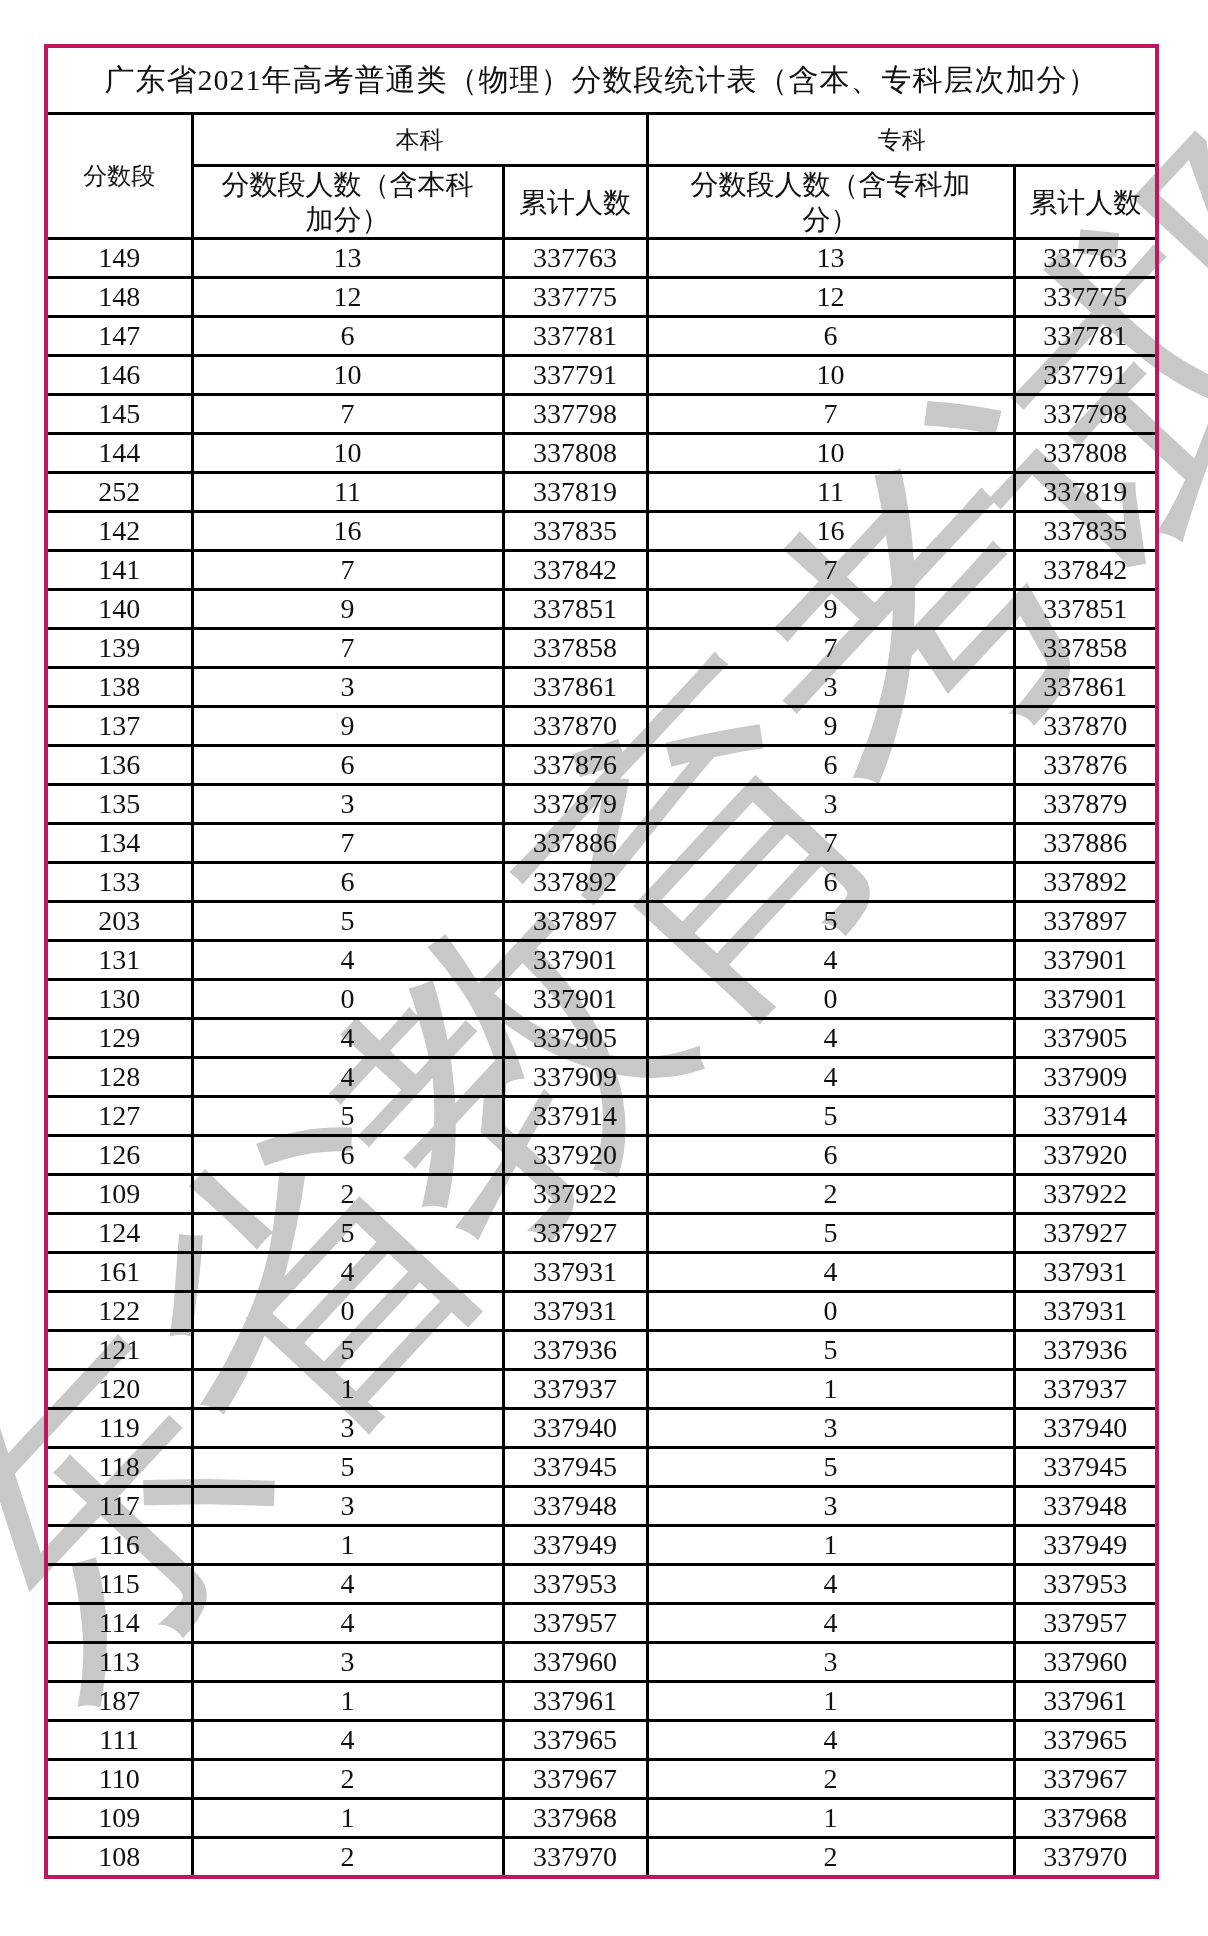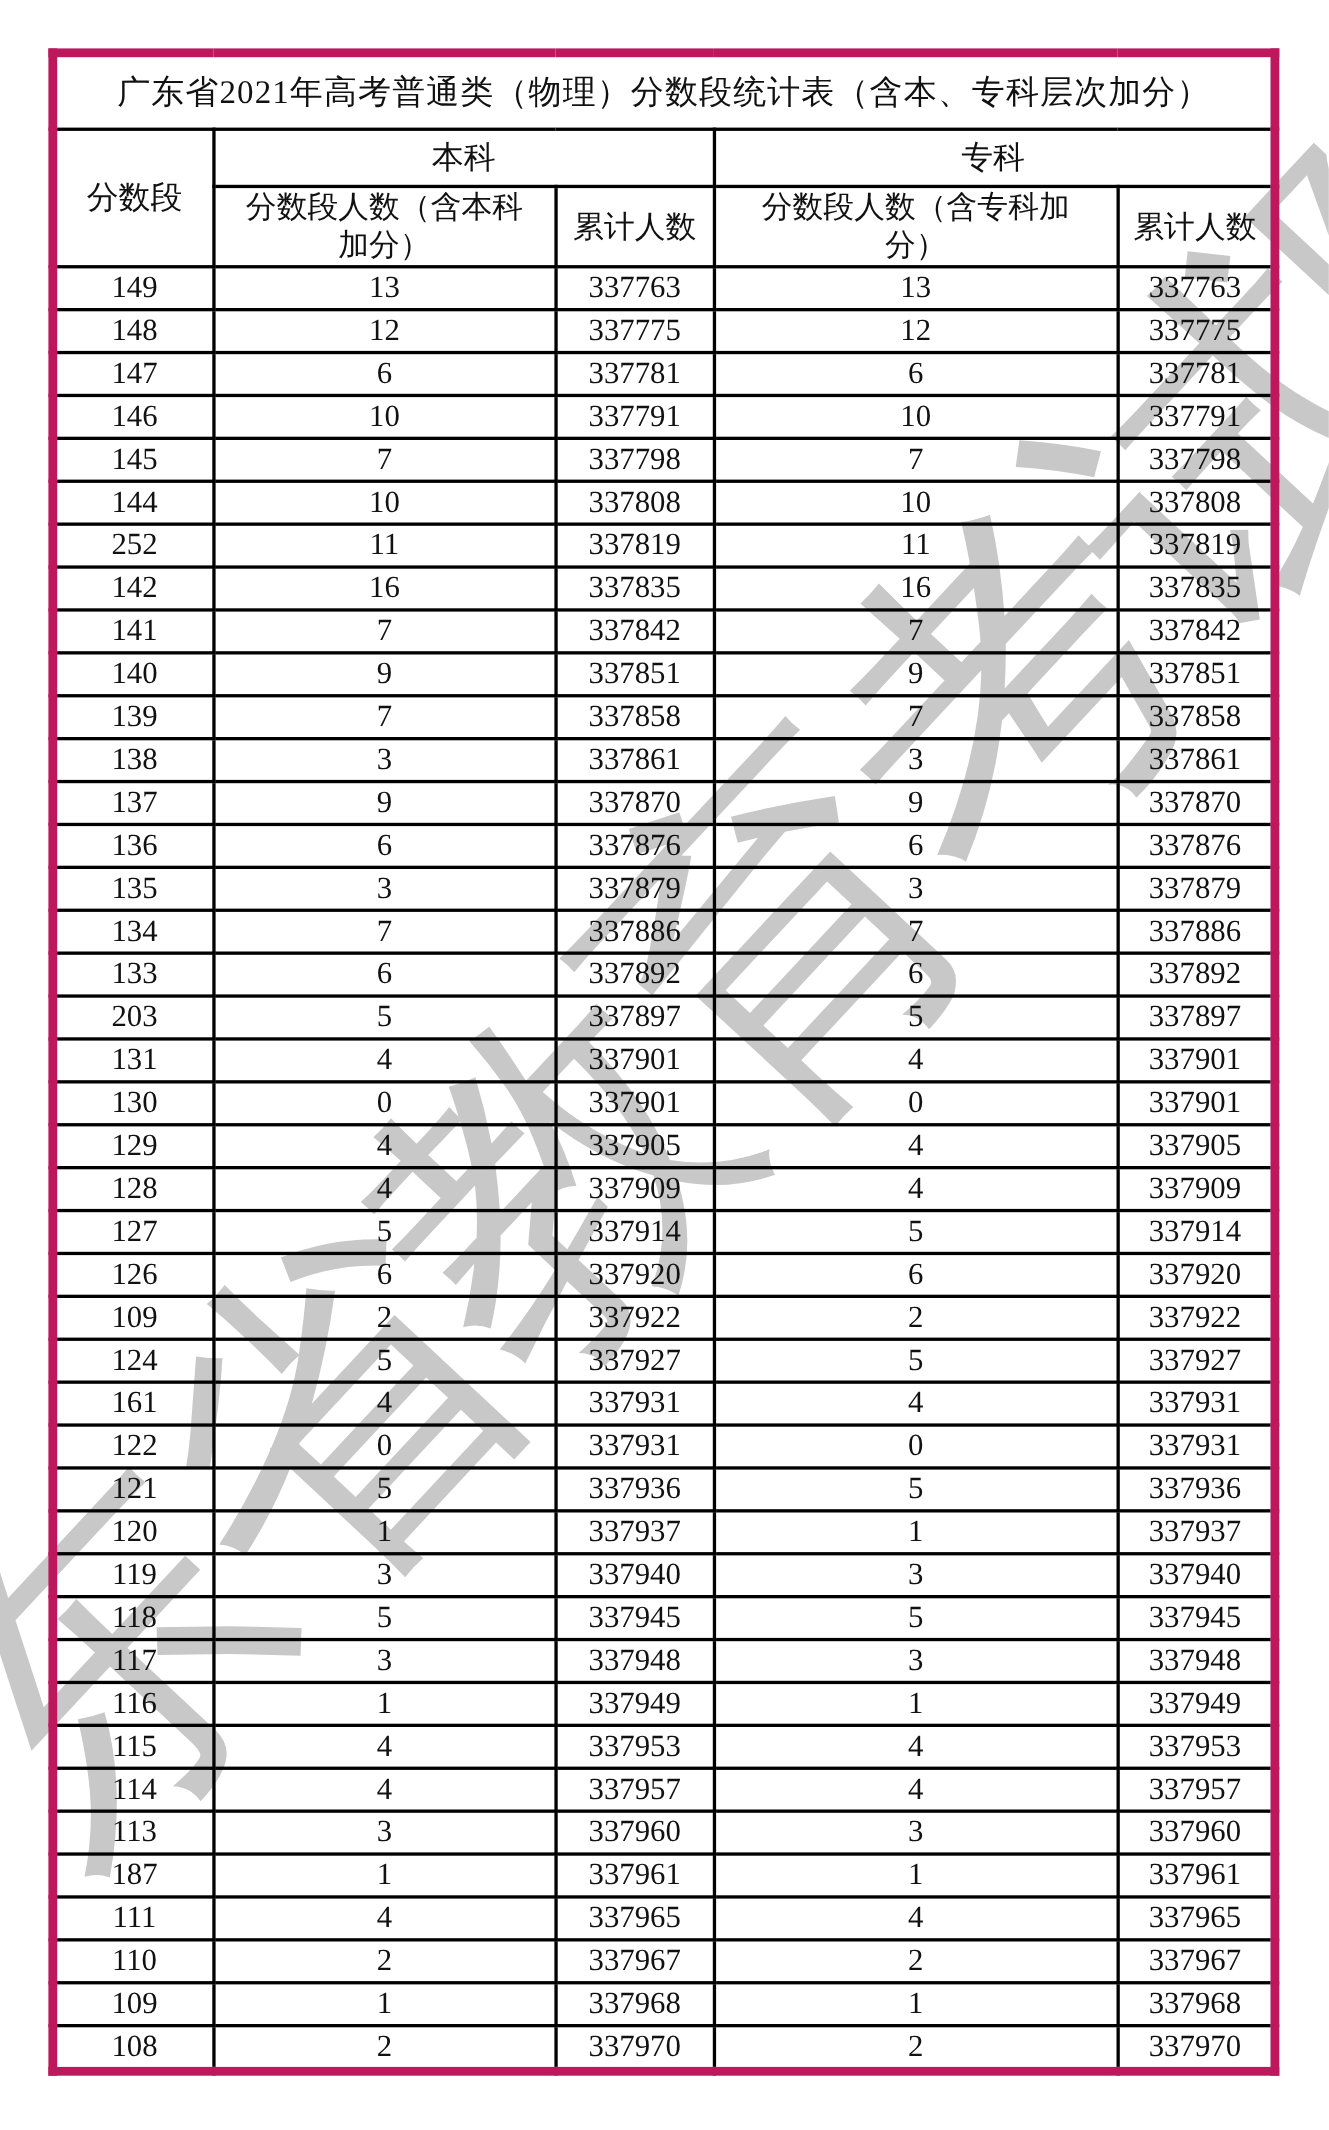--- a/index.html
+++ b/index.html
@@ -34,37 +34,37 @@
   }
   table.score-table {
     position: absolute;
     left: 44px;
     top: 44px;
     width: 1111px;
     border-collapse: collapse;
     table-layout: fixed;
     z-index: 1;
     background: transparent;
-    border: 8px solid #be185d;
+    border: 4px solid #be185d;
   }
   .score-table td, .score-table th {
     border: 3px solid #000;
     text-align: center;
     vertical-align: middle;
     font-weight: normal;
     padding: 0;
     background: transparent;
     overflow: hidden;
   }
   .title-row td {
     height: 64px;
     font-size: 30px;
     letter-spacing: 1px;
   }
-  .hrow1 th { height: 49px; font-size: 29px; }
+  .hrow1 th { height: 49px; font-size: 24px; }
   .hrow2 th { height: 67px; font-size: 28px; line-height: 1.25; }
   .hrow2 th.wrap-benke  { padding: 0 24px; }
   .hrow2 th.wrap-zhuanke{ padding: 0 36px; }
   tbody.data td { height: 36px; font-size: 28px; line-height: 1; }
 </style>
 </head>
 <body>
 
 <div class="sheet">
 

